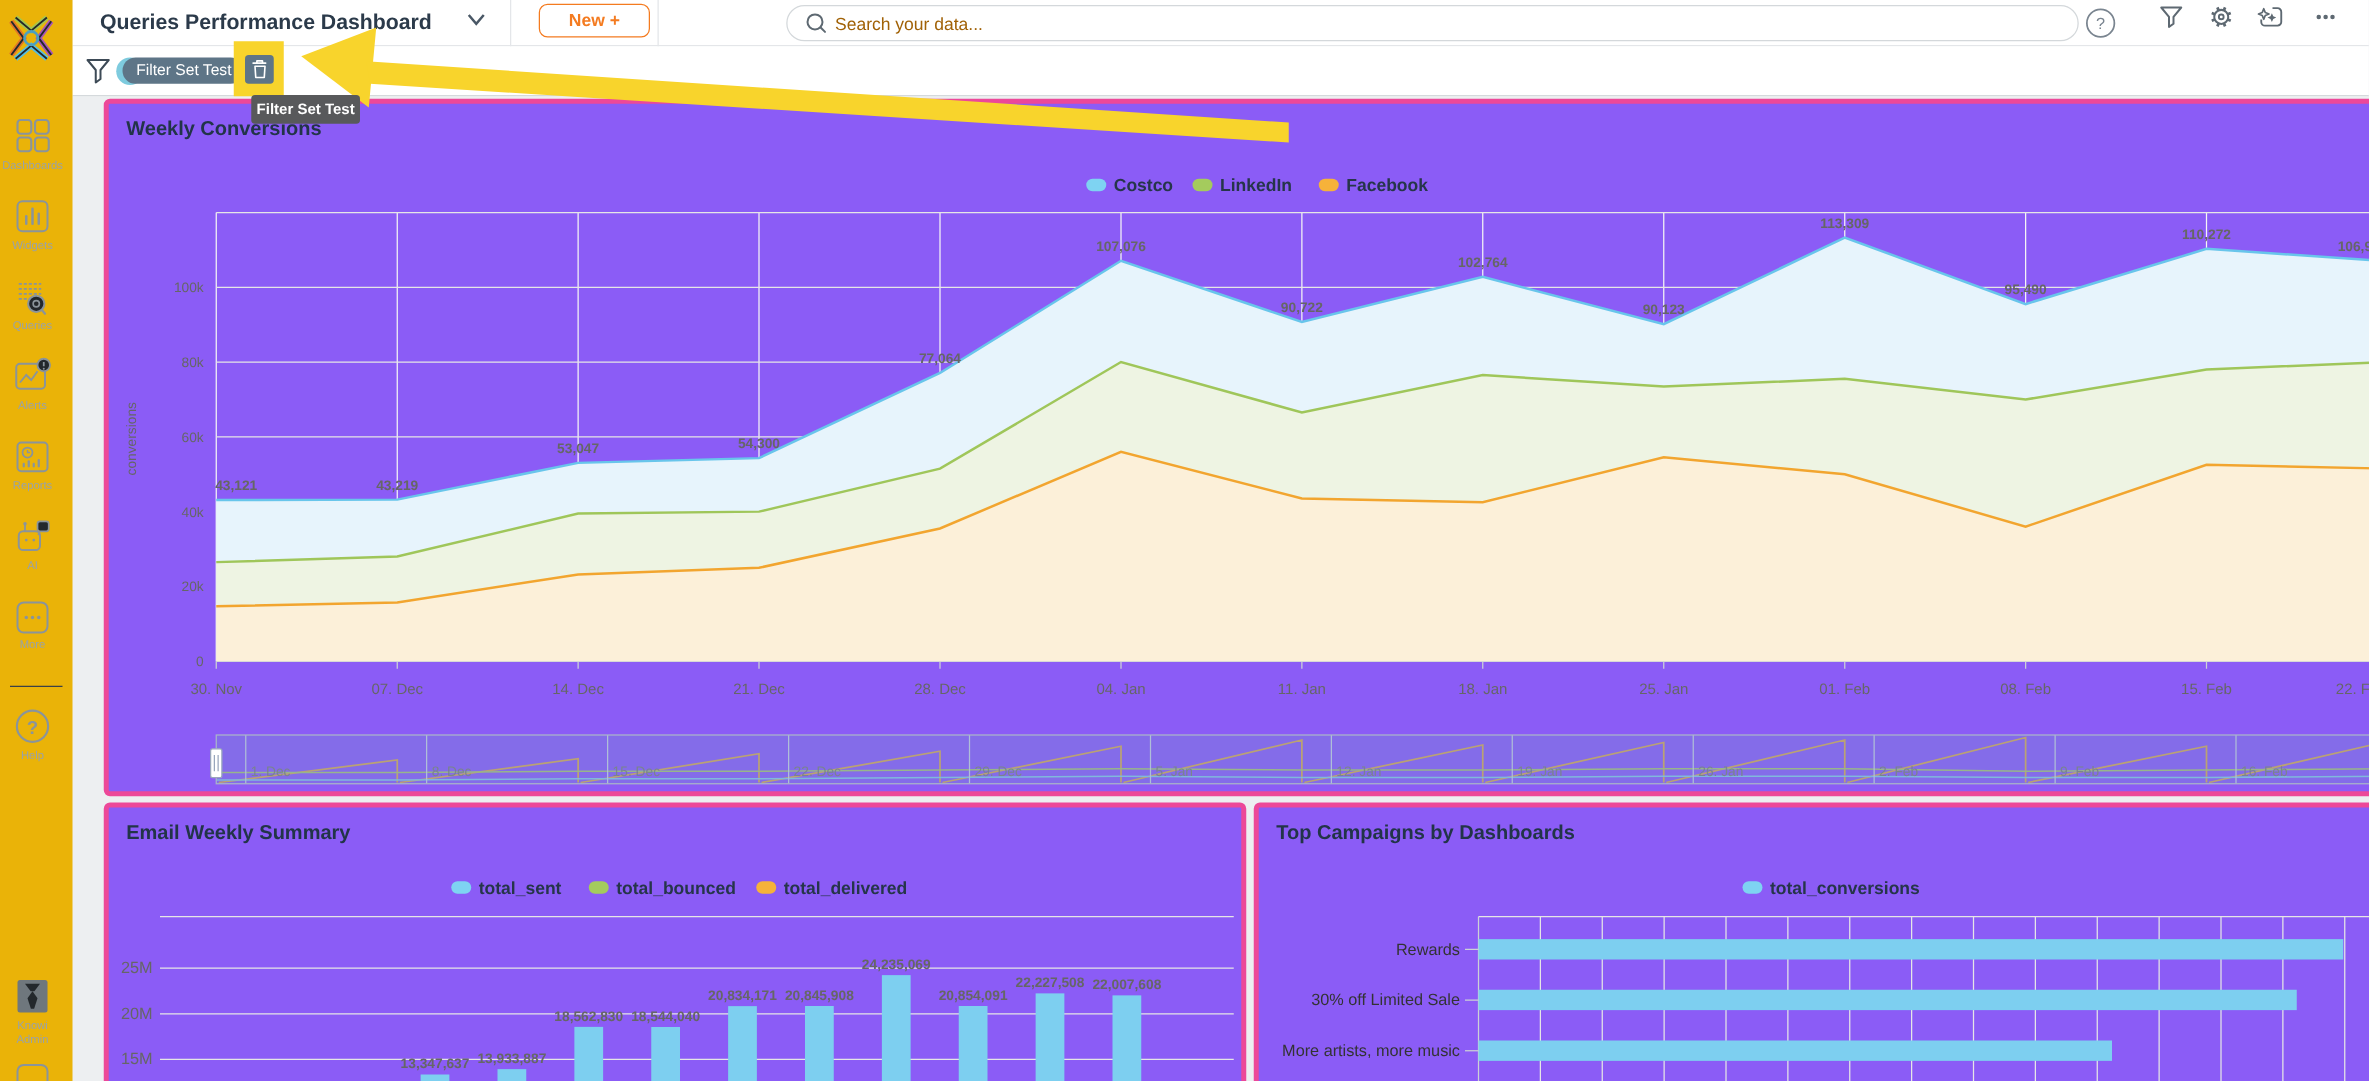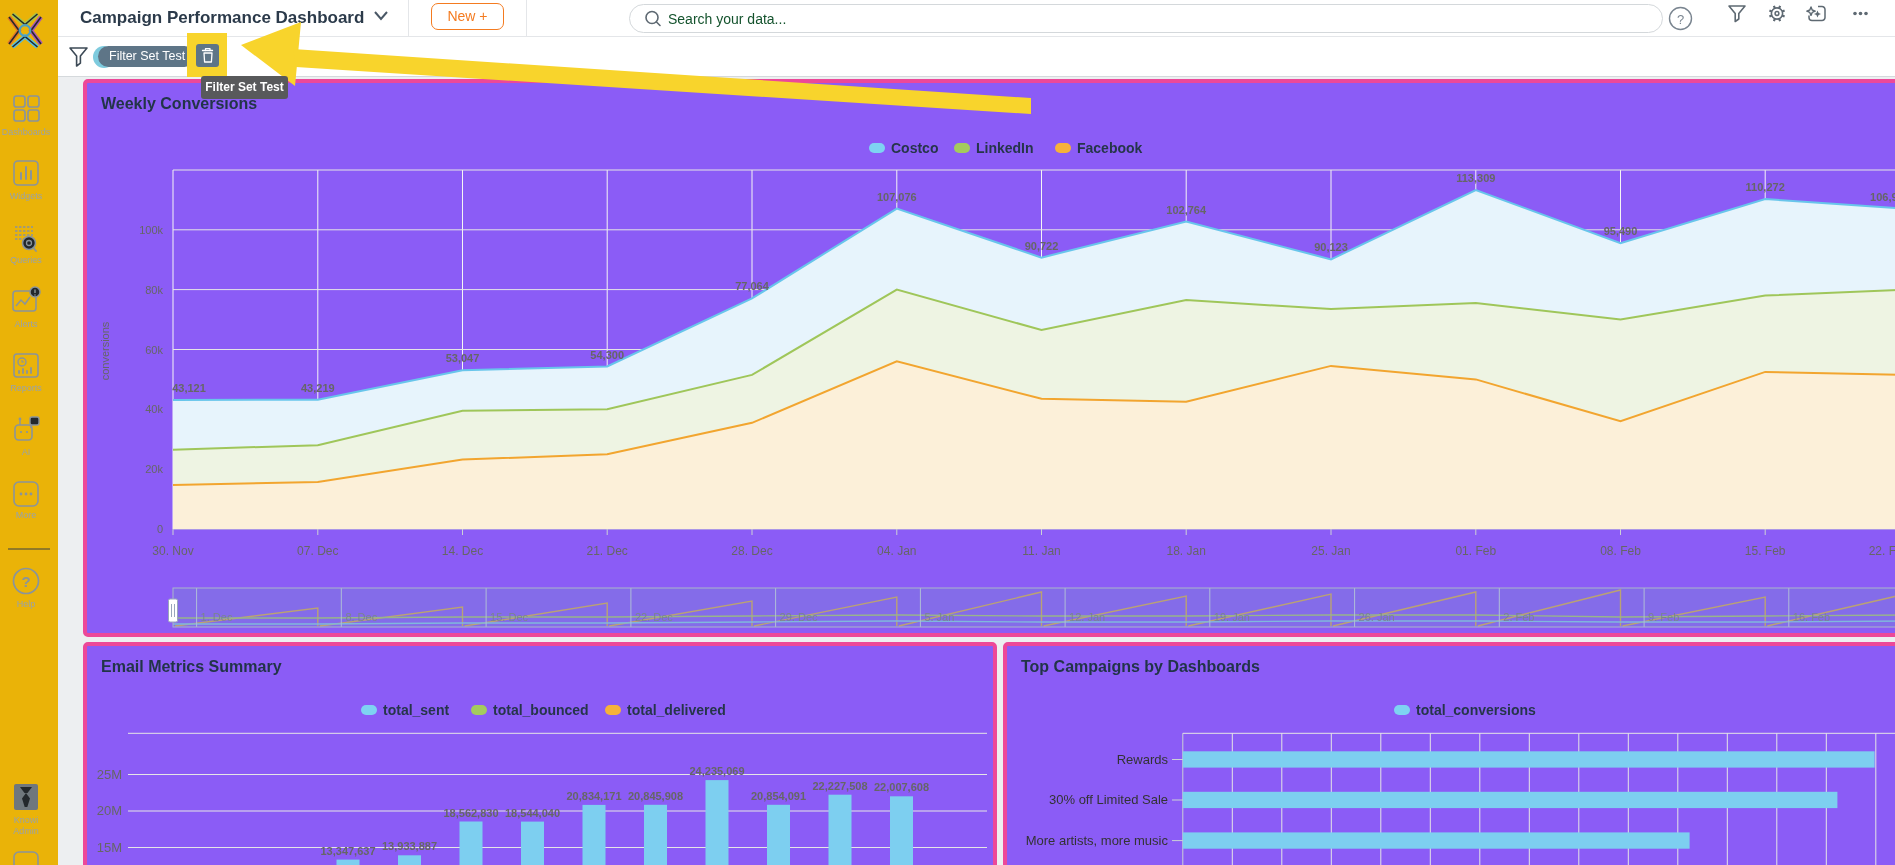--- a/index.html
+++ b/index.html
@@ -3,23 +3,23 @@
 <meta charset="utf-8">
 <style>
 * { margin:0; padding:0; box-sizing:border-box; }
 html,body { width:1895px; height:865px; overflow:hidden; font-family:"Liberation Sans",sans-serif; background:#EDEFF1; }
 .abs { position:absolute; }
 #sidebar { left:0; top:0; width:58px; height:865px; background:#eab308; z-index:20; }
 #row1 { left:58px; top:0; width:1837px; height:37px; background:#fff; border-bottom:1px solid #E4E6E9; z-index:10; }
 #row2 { left:58px; top:37px; width:1837px; height:40px; background:#fff; border-bottom:1px solid #D5D9DC; z-index:10; }
 #title { left:80px; top:8px; font-size:17px; font-weight:bold; color:#2B3A4A; z-index:15; }
 .vsep { top:0; width:1px; height:37px; background:#E4E6E9; z-index:15; }
-#newbtn { left:431px; top:3px; width:73px; height:27px; border:1.5px solid #F47B20; border-radius:7px; color:#F47B20; font-weight:normal; font-size:14px; text-align:center; line-height:25px; z-index:15; background:#fff; }
+#newbtn { left:431px; top:3px; width:89px; height:27px; border:1.5px solid #F47B20; border-radius:7px; color:#F47B20; font-weight:bold; font-size:14px; text-align:center; line-height:25px; z-index:15; background:#fff; }
 #search { left:629px; top:4px; width:1034px; height:29px; border:1px solid #D4D8DB; border-radius:15px; background:#fff; z-index:15; }
-#searchtext { left:668px; top:11px; font-size:14px; color:#14532d; z-index:16;text-align:center; }
+#searchtext { left:668px; top:11px; font-size:14px; color:#a16207; z-index:16;text-align:center; }
 #chip { left:98px; top:46px; width:97px; height:21px; background:#5E7587; border-radius:10.5px; z-index:31; color:#fff; font-size:12.5px; padding-left:11px; line-height:21px; white-space:nowrap; overflow:hidden; }
 #chipacc { left:92.5px; top:45.5px; width:22px; height:22px; background:#7ECBDE; border-radius:11px; z-index:30; }
 #ybox { left:187px; top:33px; width:40px; height:44px; background:#F8D42C; z-index:32; }
 #trashbtn { left:196px; top:44px; width:23px; height:23px; background:#5E7587; border-radius:3px; z-index:33; }
 #tooltip { left:201px; top:76px; width:87px; height:23px; background:#58595B; border-radius:3px; color:#fff; font-size:12px; font-weight:bold; text-align:center; line-height:23px; z-index:40; }
 .card { position:absolute; background:#8b5cf6; border:4px solid #ec4899; border-radius:5px; z-index:5;margin-left:21px; }
 #card1 { left:62px; top:79px; width:1831px; height:558px; }
 #card2 { left:62px; top:642px; width:914px; height:260px; }
 #card3 { left:982px; top:642px; width:911px; height:260px; }
 .ctitle { position:absolute; left:14px; top:12px; font-size:16px; font-weight:bold; color:#223448; }
@@ -107,21 +107,21 @@
 <rect x="14" y="784" width="24" height="26" rx="2" fill="#6F777D"></rect>
 <path d="M20,787 h12 l-4.5,6 h-3 Z" fill="#23282C"></path>
 <path d="M26,793 l4,5.5 -2.7,8.5 h-2.6 l-2.7,-8.5 Z" fill="#23282C"></path>
 <text x="26" y="823" class="sbl" text-anchor="middle">Knowi</text>
 <text x="26" y="834" class="sbl" text-anchor="middle">Admin</text>
 <rect x="14" y="852" width="24" height="24" rx="5" fill="none" stroke="#8A949B" stroke-width="1.6"></rect>
 </svg>
 </div>
 <div id="row1" class="abs"></div>
 <div id="row2" class="abs"></div>
-<div id="title" class="abs">Campaign Performance Dashboard</div>
+<div id="title" class="abs">Queries Performance Dashboard</div>
 <svg class="abs" style="left:374px;top:11px;z-index:15" width="14" height="10" viewBox="0 0 14 10">
     <path d="M1,1 L7,8 L13,1" fill="none" stroke="#4A5866" stroke-width="2"></path>
   </svg>
 <div class="abs vsep" style="left:408px"></div>
 <div class="abs vsep" style="left:526px"></div>
 <div id="newbtn" class="abs">New +</div>
 <div id="search" class="abs"></div>
 <div id="searchtext" class="abs">Search your data...</div>
 <svg class="abs" style="left:0;top:0;z-index:16" width="1895" height="37" viewBox="0 0 1895 37">
 <circle cx="652" cy="17.5" r="6" fill="none" stroke="#5E6972" stroke-width="1.6"></circle>
@@ -266,21 +266,21 @@
 <rect x="81.5" y="516" width="9" height="23" rx="1.5" fill="#FFFFFF" stroke="#99A6BC"></rect>
 <line x1="84.5" y1="521" x2="84.5" y2="534" stroke="#99A6BC"></line>
 <line x1="87.5" y1="521" x2="87.5" y2="534" stroke="#99A6BC"></line>
 <rect x="1818.5" y="516" width="9" height="23" rx="1.5" fill="#FFFFFF" stroke="#99A6BC"></rect>
 <line x1="1821.5" y1="521" x2="1821.5" y2="534" stroke="#99A6BC"></line>
 <line x1="1824.5" y1="521" x2="1824.5" y2="534" stroke="#99A6BC"></line>
 <path d="M1814,555 L1824,545 M1818,555 L1824,549" stroke="#6AA8D8" stroke-width="1.2" fill="none"></path>
 </svg>
 </div>
 <div id="card2" class="card">
-<div class="ctitle">Email Metrics Summary</div>
+<div class="ctitle">Email Weekly Summary</div>
 <svg width="912" height="258" viewBox="0 0 912 258" style="position:absolute;left:0;top:0">
 <rect x="274" y="59" width="16" height="10" rx="5" fill="#7ED3F2"></rect>
 <text x="296" y="69" class="lg">total_sent</text>
 <rect x="384" y="59" width="16" height="10" rx="5" fill="#A4CB5D"></rect>
 <text x="406" y="69" class="lg">total_bounced</text>
 <rect x="518" y="59" width="16" height="10" rx="5" fill="#F6B23A"></rect>
 <text x="540" y="69" class="lg">total_delivered</text>
 <line x1="41" y1="87.3" x2="900" y2="87.3" stroke="#E6E6E6"></line>
 <line x1="41" y1="128.5" x2="900" y2="128.5" stroke="#E6E6E6"></line>
 <text x="35" y="132.5" class="ax2" text-anchor="end">25M</text>

